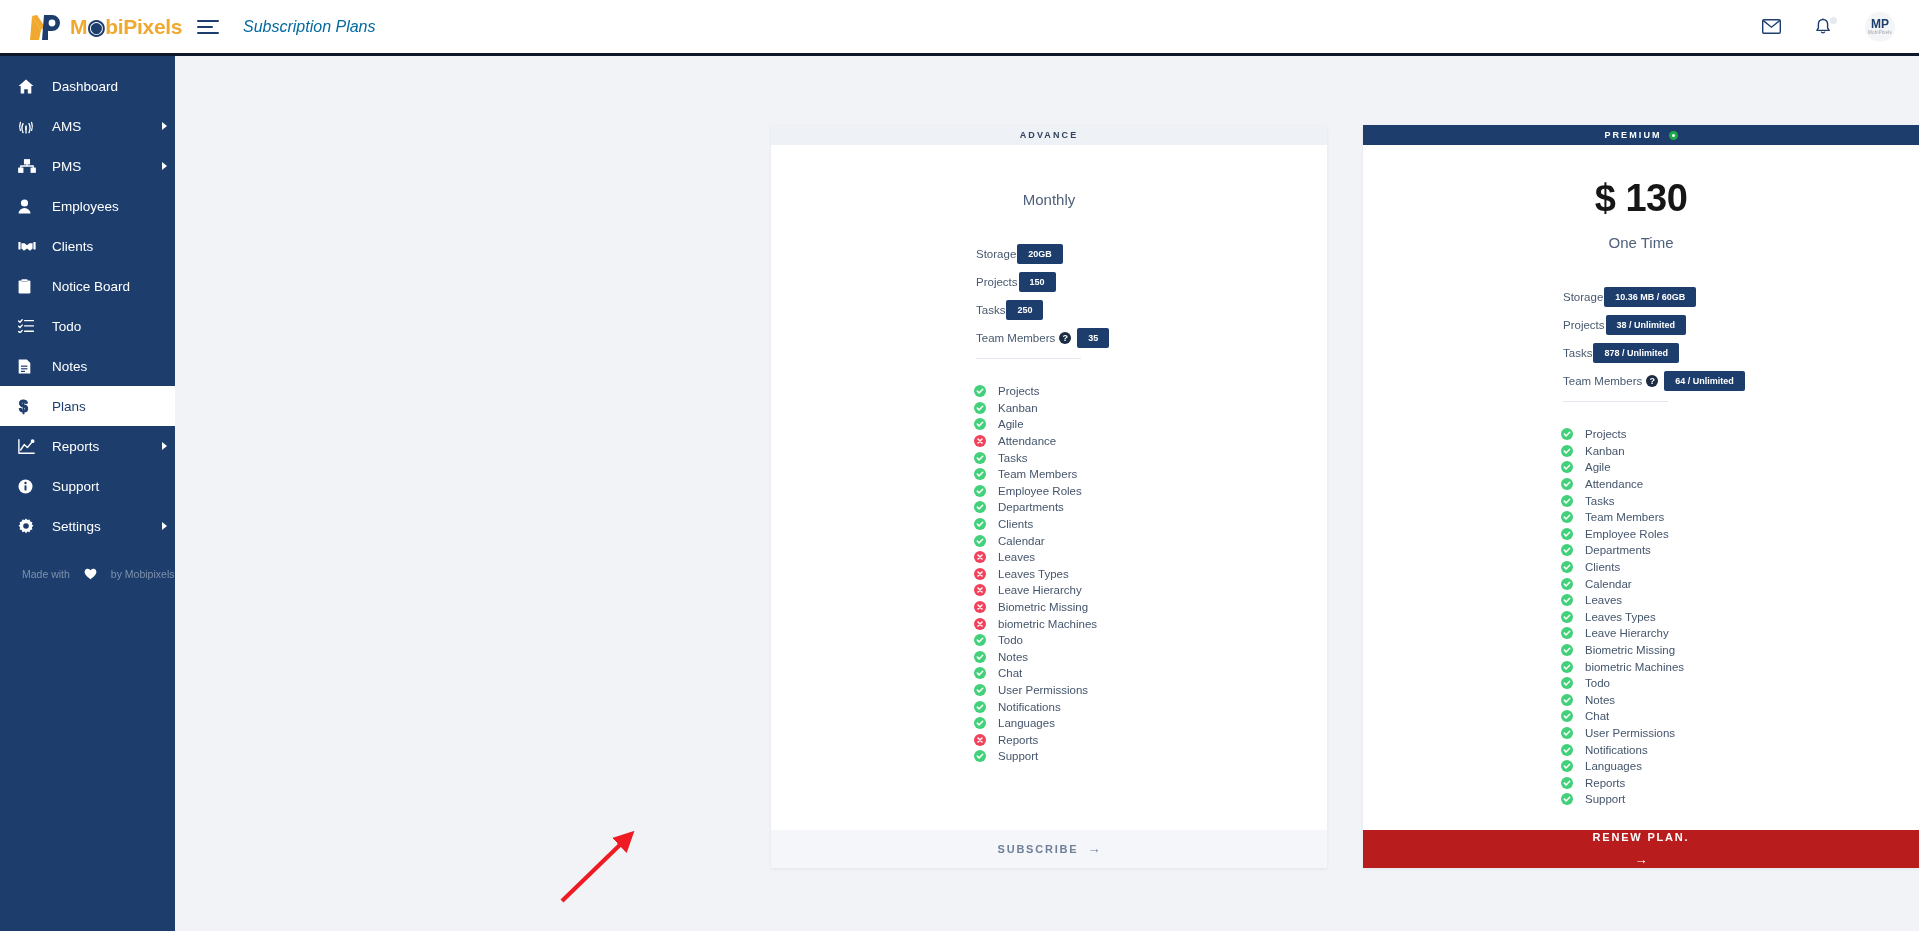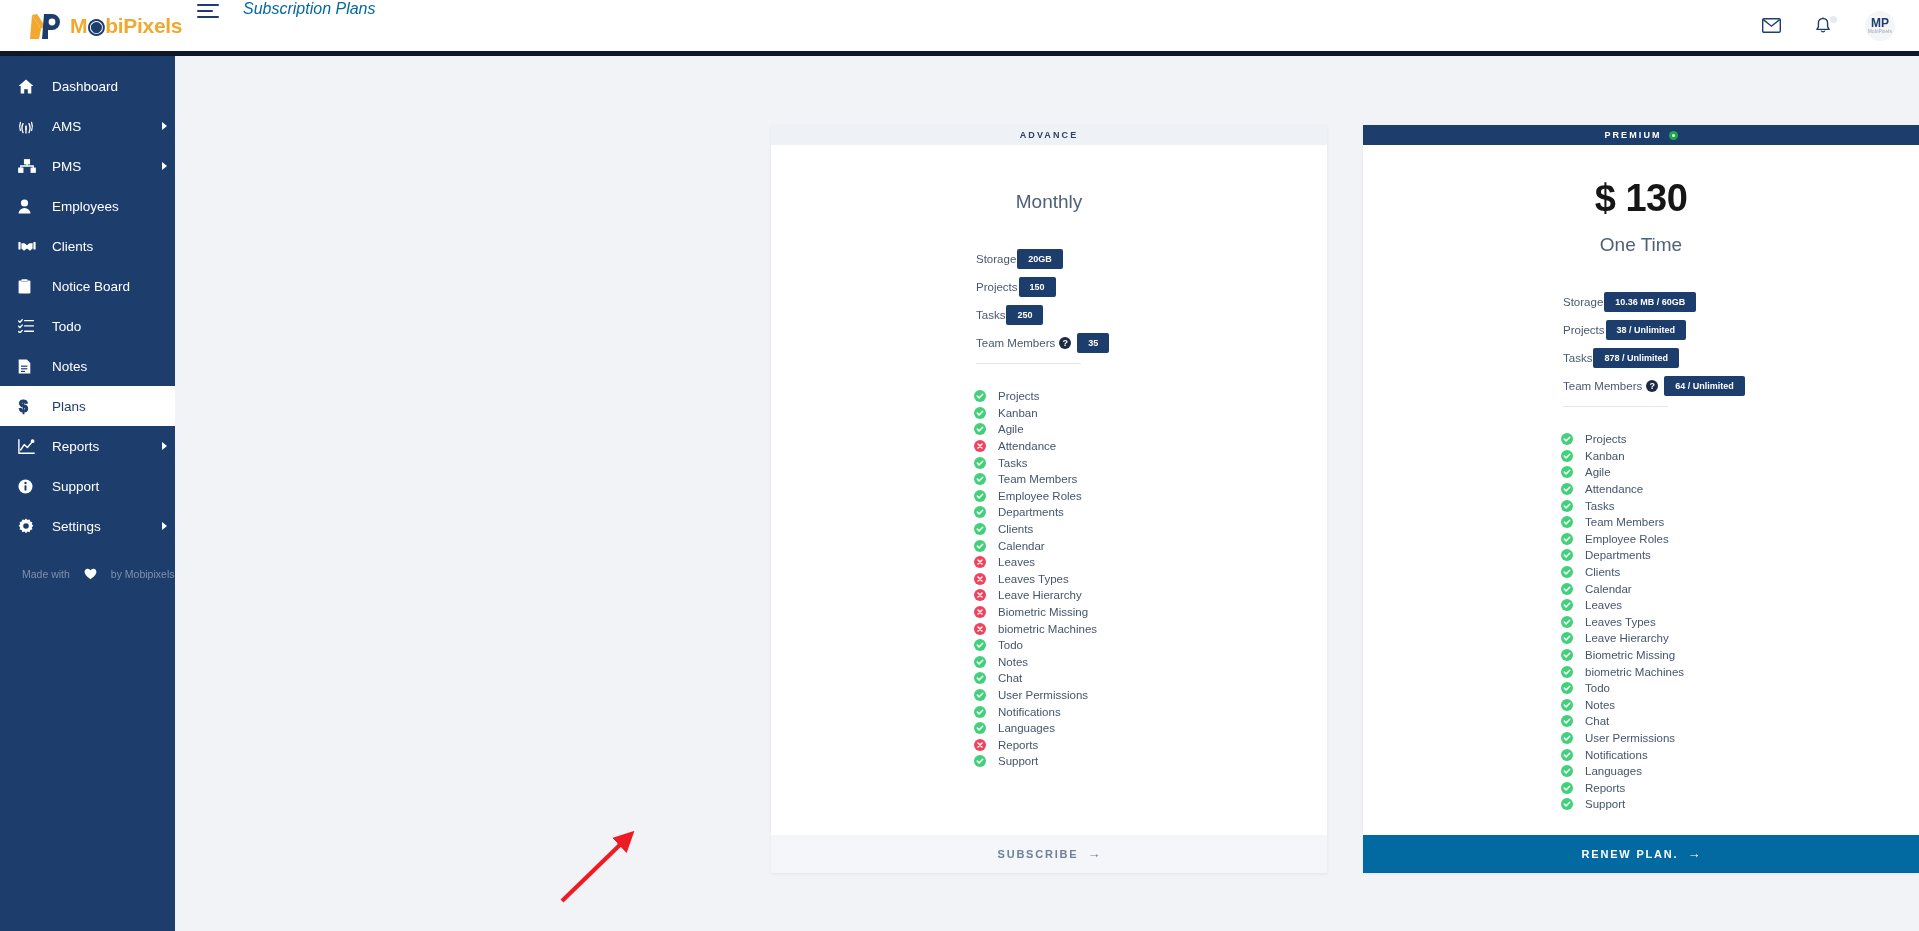--- a/index.html
+++ b/index.html
@@ -8,22 +8,22 @@
     font-family: "Liberation Sans", sans-serif;
     background: #ffffff;
     overflow: hidden;
   }
   body { display: flex; flex-direction: column; }
 
   
   .topbar {
     height: 56px; min-height: 56px;
     background: #ffffff;
-    display: flex; 
-    border-bottom: 5px solid #0f172a;
+    display: flex; align-items: center;
+    border-bottom: 3px solid #0f172a;
     position: relative; z-index: 20;
   }
   .brand {
     width: 175px; min-width: 175px;
     display: flex; align-items: center; gap: 8px;
     padding-left: 28px;
   }
   .brand-logo { width: 34px; height: 30px; flex: none; }
   .brand-text {
     font-size: 21px; font-weight: bold;
@@ -148,21 +148,21 @@
     content: ""; width: 3px; height: 3px; border-radius: 50%; background: #ffffff;
   }
   .card-body { flex: 1; padding: 32px 0 22px 0; }
   .price {
     text-align: center;
     font-size: 38px; font-weight: bold; color: #161616;
     letter-spacing: -0.5px;
   }
   .period {
     text-align: center; margin-top: 14px;
-    font-size: 19px; color: #50607a;
+    font-size: 15px; color: #50607a;
   }
 
   .stats { margin-top: 32px; padding-left: 205px; }
   .stats.premium-stats { padding-left: 200px; }
   .stat-row {
     display: flex; align-items: center;
     height: 28px;
     font-size: 11.5px; color: #48596f;
   }
   .stat-label { white-space: nowrap; }
@@ -203,21 +203,21 @@
   .fmark svg { display: block; }
 
   .card-foot {
     height: 38px;
     display: flex; align-items: center; justify-content: center;
     gap: 9px;
     font-size: 11px; font-weight: bold; letter-spacing: 1.8px;
     cursor: pointer;
   }
   .card-foot.advance { background: #f4f6f9; color: #6f8099; }
-  .card-foot.premium { background: #0369a1; color: #ffffff; }
+  .card-foot.premium { background: #b91c1c; color: #ffffff; flex-direction: column; }
   .arrow { font-size: 13px; letter-spacing: 0; }
 
   
   .annot-arrow {
     position: absolute;
     left: 375px; top: 775px;
     width: 100px; height: 80px;
     pointer-events: none;
   }
 </style>

